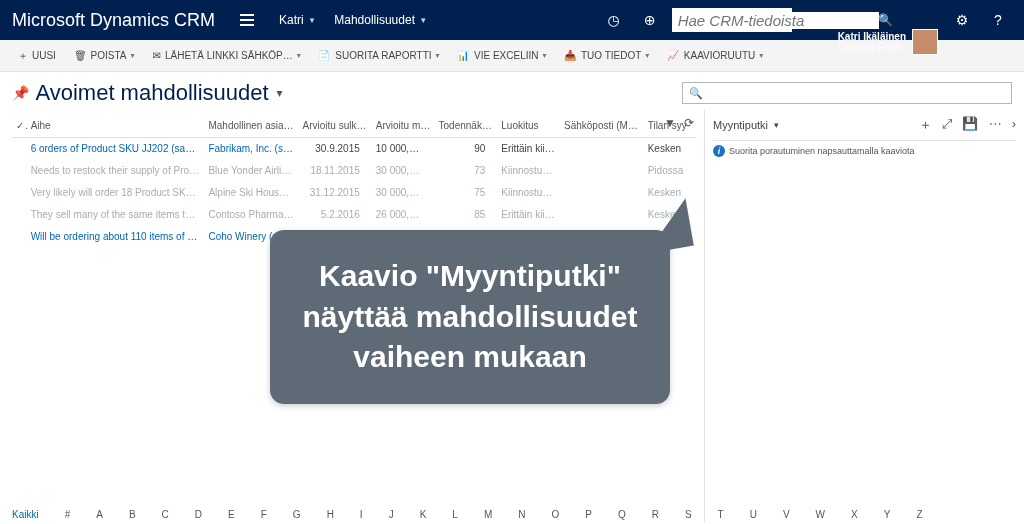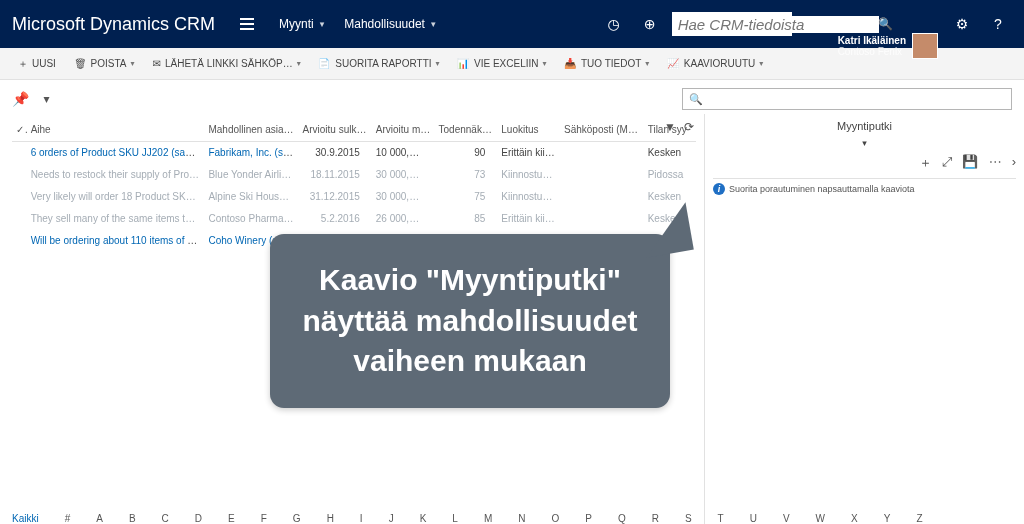--- a/index.html
+++ b/index.html
@@ -1,19 +1,19 @@
 <!DOCTYPE html>
 <html><head>
   <meta charset="utf-8">
   <style>
     * { box-sizing: border-box; margin: 0; padding: 0; font-family: "Segoe UI", Arial, sans-serif; }
     body { width: 1024px; height: 524px; overflow: hidden; background: #fff; font-size: 11px; color: #333; }
 
     
-    .topbar { background: #002050; color: #fff; height: 48px; display: flex; align-items: center; padding: 8px 8px; }
+    .topbar { background: #002050; color: #fff; height: 40px; display: flex; align-items: center; padding: 8px 8px; }
     .brand { font-size: 18px; font-weight: 300; padding: 0 10px 0 4px; white-space: nowrap; }
     .hamburger { width: 28px; display: flex; flex-direction: column; gap: 3px; align-items: center; justify-content: center; margin: 0 8px; cursor: pointer; }
     .hamburger span { width: 14px; height: 2px; background: #fff; }
     .nav-item { font-size: 12px; padding: 0 10px; display: flex; align-items: center; gap: 6px; height: 40px; cursor: pointer; }
     .nav-item .caret { font-size: 9px; opacity: .8; }
     .top-spacer { flex: 1; }
     .top-icon { width: 36px; height: 40px; display: flex; align-items: center; justify-content: center; cursor: pointer; font-size: 14px; }
     .search-box { background: #fff; height: 24px; width: 120px; display: flex; align-items: center; padding: 0 6px; margin: 0 4px; }
     .search-box input { border: none; outline: none; font-size: 15px; flex: 1; color: #666; font-style: italic; }
     .search-box .sicon { color: #666; font-size: 12px; }
@@ -53,21 +53,21 @@
 
     
     .callout { position: absolute; left: 270px; top: 120px; width: 400px; background: #5e6a76; color: #fff; border-radius: 14px; padding: 26px 20px; text-align: center; font-size: 30px; font-weight: 700; line-height: 1.35; z-index: 50; box-shadow: 0 2px 6px rgba(0,0,0,.2); }
     .callout::after { content: ""; position: absolute; top: -28px; right: -20px; border-width: 0 0 48px 48px; border-style: solid; border-color: transparent transparent #5e6a76 transparent; transform: rotate(-10deg); }
 
     
     .obscured td { color: #a5adb5 !important; }
     .obscured td a, .obscured td .cust { color: #a5adb5 !important; }
 
     
-    .chart-head { display: flex; align-items: center; gap: 6px; font-size: 11px; color: #444; padding: 2px 0 6px 0; flex-direction: column; }
+    .chart-head { display: flex; align-items: center; gap: 6px; font-size: 11px; color: #444; padding: 2px 0 6px 0; }
     .chart-head .cdrp { font-size: 9px; }
     .chart-tools { margin-left: auto; display: flex; gap: 10px; color: #555; font-size: 13px; }
     .funnel-wrap { flex: 1; display: flex; justify-content: center; align-items: flex-start; position: relative; padding-top: 24px; }
     svg.funnel { width: 250px; height: 280px; }
     .funnel-label { position: absolute; font-size: 9px; color: #555; right: 12px; white-space: nowrap; }
     .legend { display: flex; justify-content: center; gap: 16px; padding: 8px 0 4px 0; font-size: 9px; color: #555; }
     .legend .item { display: flex; align-items: center; gap: 4px; }
     .legend .swatch { width: 10px; height: 10px; }
     .chart-foot { font-size: 9px; color: #555; display: flex; align-items: center; gap: 4px; border-top: 1px solid #e1e1e1; padding-top: 4px; }
     .chart-foot .info { width: 12px; height: 12px; border-radius: 50%; background: #1f6fc4; color: #fff; display: inline-flex; align-items: center; justify-content: center; font-size: 9px; font-weight: bold; font-style: italic; }
@@ -82,21 +82,21 @@
 <body>
 
 <div class="topbar">
   <div class="brand">Microsoft Dynamics CRM</div>
   <div class="hamburger">
       <span></span>
       <span></span>
       <span></span>
     </div>
   <div class="nav-item">
-    <span>Myynti</span>
+    <span>Katri</span>
     <span class="caret">▾</span>
   </div>
   <div class="nav-item">
     <span>Mahdollisuudet</span>
     <span class="caret">▾</span>
   </div>
   <div class="top-spacer"></div>
   <div class="top-icon">◷</div>
   <div class="top-icon">⊕</div>
   <div class="search-box">
@@ -120,20 +120,21 @@
   <div class="cmd">🗑 <span>POISTA</span> <span class="drp">▾</span></div>
   <div class="cmd">✉ <span>LÄHETÄ LINKKI SÄHKÖP…</span> <span class="drp">▾</span></div>
   <div class="cmd">📄 <span>SUORITA RAPORTTI</span> <span class="drp">▾</span></div>
   <div class="cmd">📊 <span>VIE EXCELIIN</span> <span class="drp">▾</span></div>
   <div class="cmd">📥 <span>TUO TIEDOT</span> <span class="drp">▾</span></div>
   <div class="cmd">📈 <span>KAAVIORUUTU</span> <span class="drp">▾</span></div>
 </div>
 
 <div class="viewhdr">
   <span class="pin">📌</span>
+  <span class="title">Avoimet mahdollisuudet</span>
   <span class="tcaret">▾</span>
   <div class="view-search">
     <span class="sicon">🔍</span>
   </div>
 </div>
 
 <div class="main">
 
   <div class="grid-area">
     <div class="grid-toolbar">

